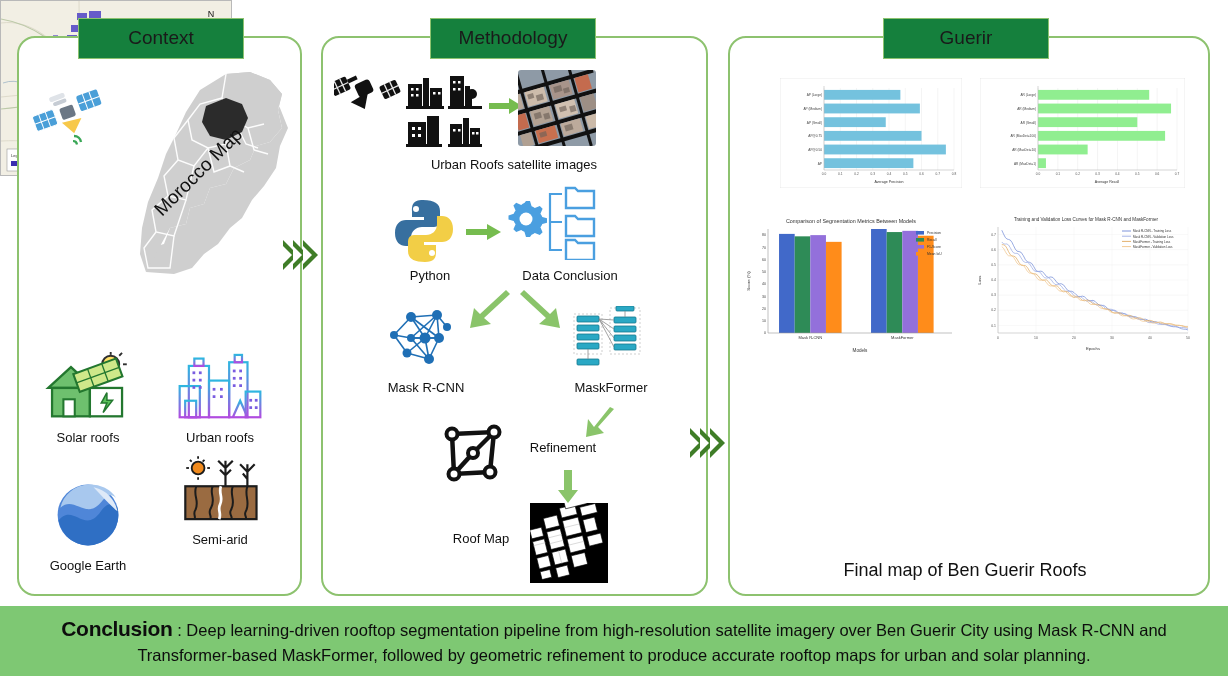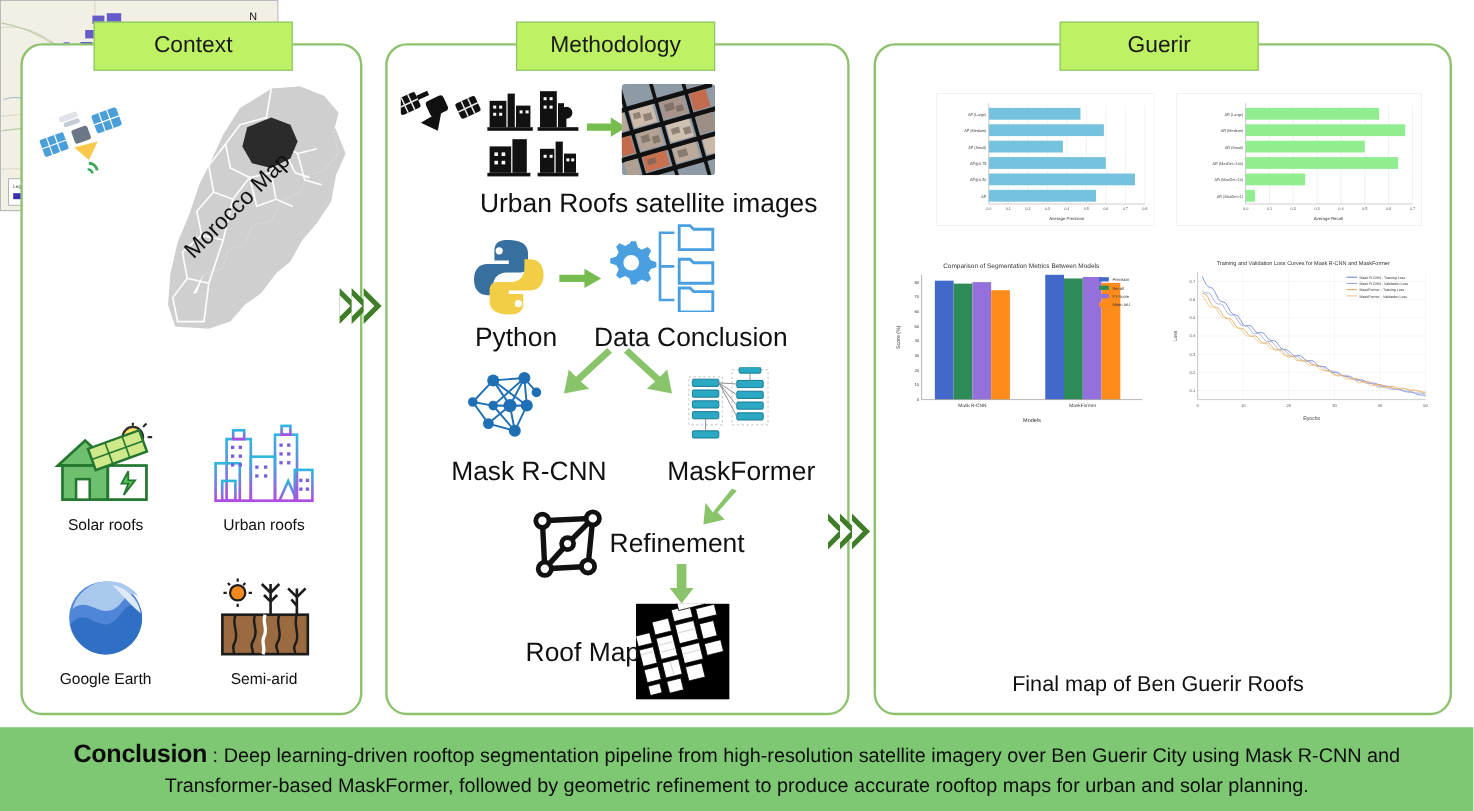--- a/index.html
+++ b/index.html
@@ -19,21 +19,21 @@
     border:2px solid #8dc26f;
     border-radius:18px;
     background:#ffffff;
   }
   #panel-context    { left:17px;  top:36px; width:285px; height:560px; }
   #panel-method     { left:321px; top:36px; width:387px; height:560px; }
   #panel-results    { left:728px; top:36px; width:482px; height:560px; }
 
   .panel-title {
     position:absolute;
-    background:#bef264;
+    background:#15803d;
     border:1.6px solid #8dc26f;
     text-align:center;
     font-size:19px;
     color:#1a1a1a;
     line-height:1;
     padding:9px 0 11px 0;
     z-index:5;
     white-space:nowrap;
   }
   #title-context  { left:78px;  top:18px; width:166px; }
@@ -60,39 +60,39 @@
     top:-9px; left:-15px;
     width:0; height:0;
     border-top:9px solid transparent;
     border-bottom:9px solid transparent;
     border-left:9px solid #ffffff;
   }
 
   
   .lbl {
     position:absolute;
-    font-size:22px; color:#111;
+    font-size:13px; color:#111;
     text-align:center; white-space:nowrap;
   }
 
   
   #morocco-map { position:absolute; left:130px; top:68px; width:165px; height:230px; }
   #satellite-ctx { position:absolute; left:32px; top:82px; width:74px; height:68px; }
   #morocco-map-label {
     position:absolute; left:150px; top:205px;
     font-size:19px; color:#111;
     transform:rotate(-45deg); transform-origin:left top;
     white-space:nowrap;
   }
 
   .ctx-cell { position:absolute; width:120px; text-align:center; }
   #ctx-solar  { left:28px;  top:350px; }
   #ctx-urban  { left:160px; top:350px; }
   #ctx-earth  { left:28px;  top:478px; }
-  #ctx-arid   { left:160px; top:478px; }
+  #ctx-arid   { left:160px; top:452px; }
   .ctx-icon { height:74px; display:flex; align-items:center; justify-content:center; }
   .ctx-text { margin-top:6px; font-size:13px; color:#111; }
 
   
   #sat-black     { position:absolute; left:334px; top:62px;  width:68px; height:60px; }
   #bldg-icons    { position:absolute; left:406px; top:72px;  width:82px; height:76px; }
   #arrow-m1      { position:absolute; left:489px; top:96px;  width:34px; height:20px; }
   #aerial-thumb  { position:absolute; left:518px; top:70px;  width:78px; height:76px;
                    border-radius:3px; overflow:hidden; }
   #lbl-urban-sat { left:400px; top:157px; width:228px; }

